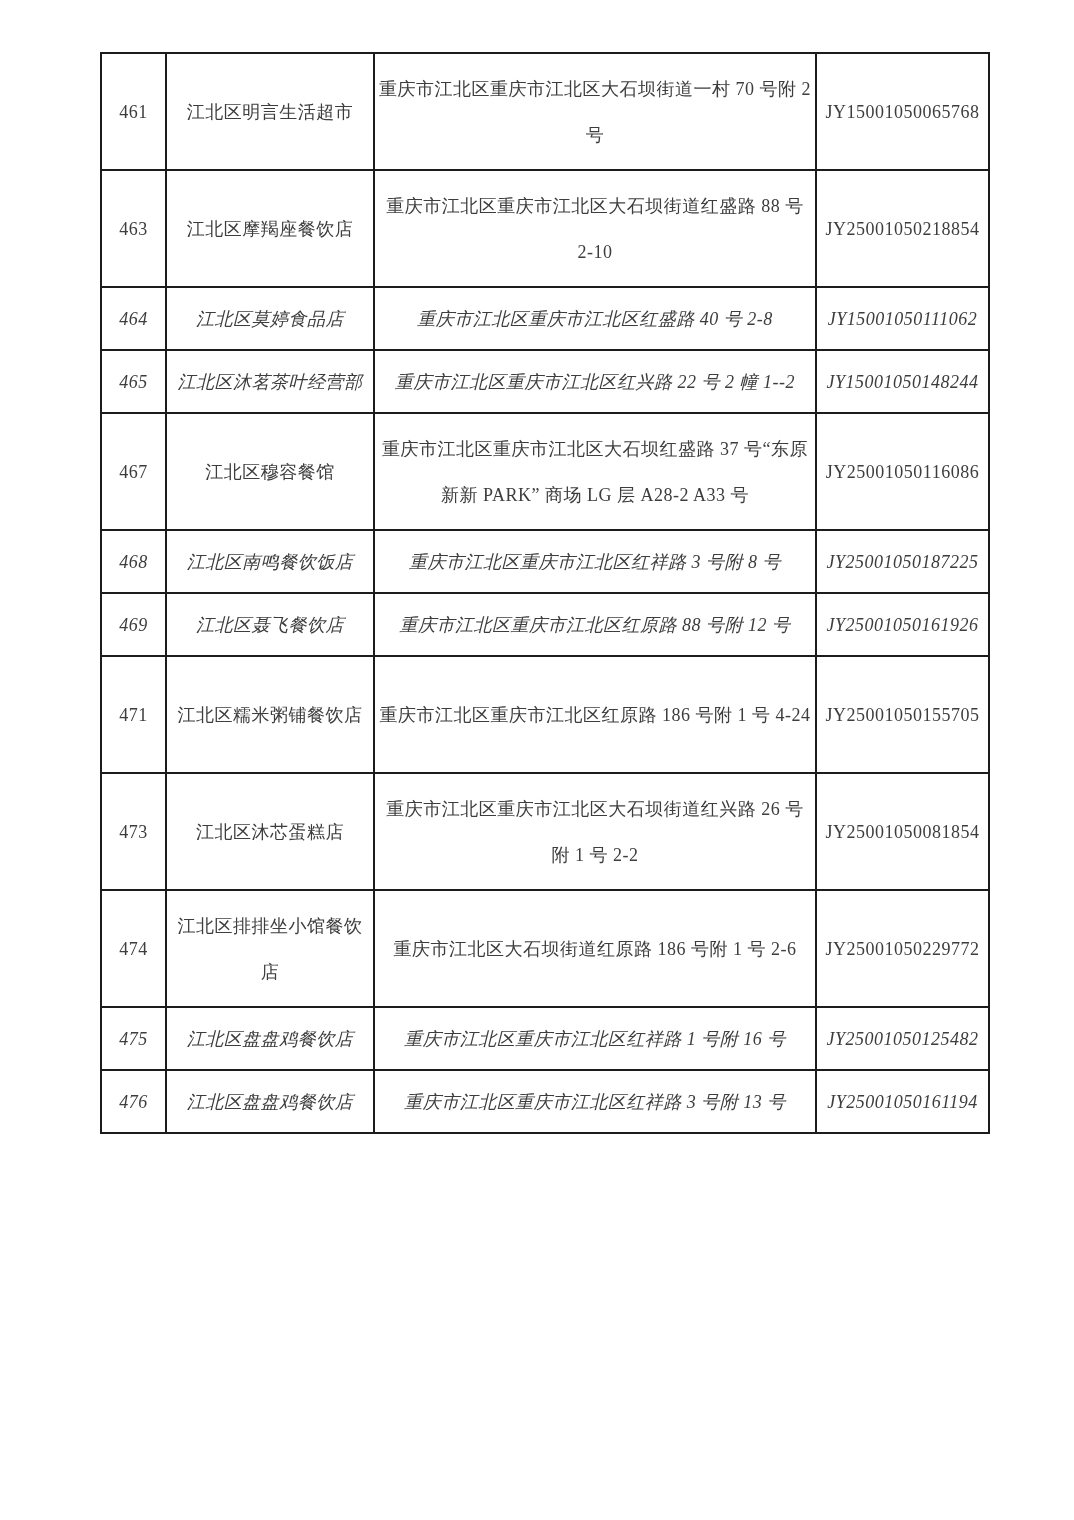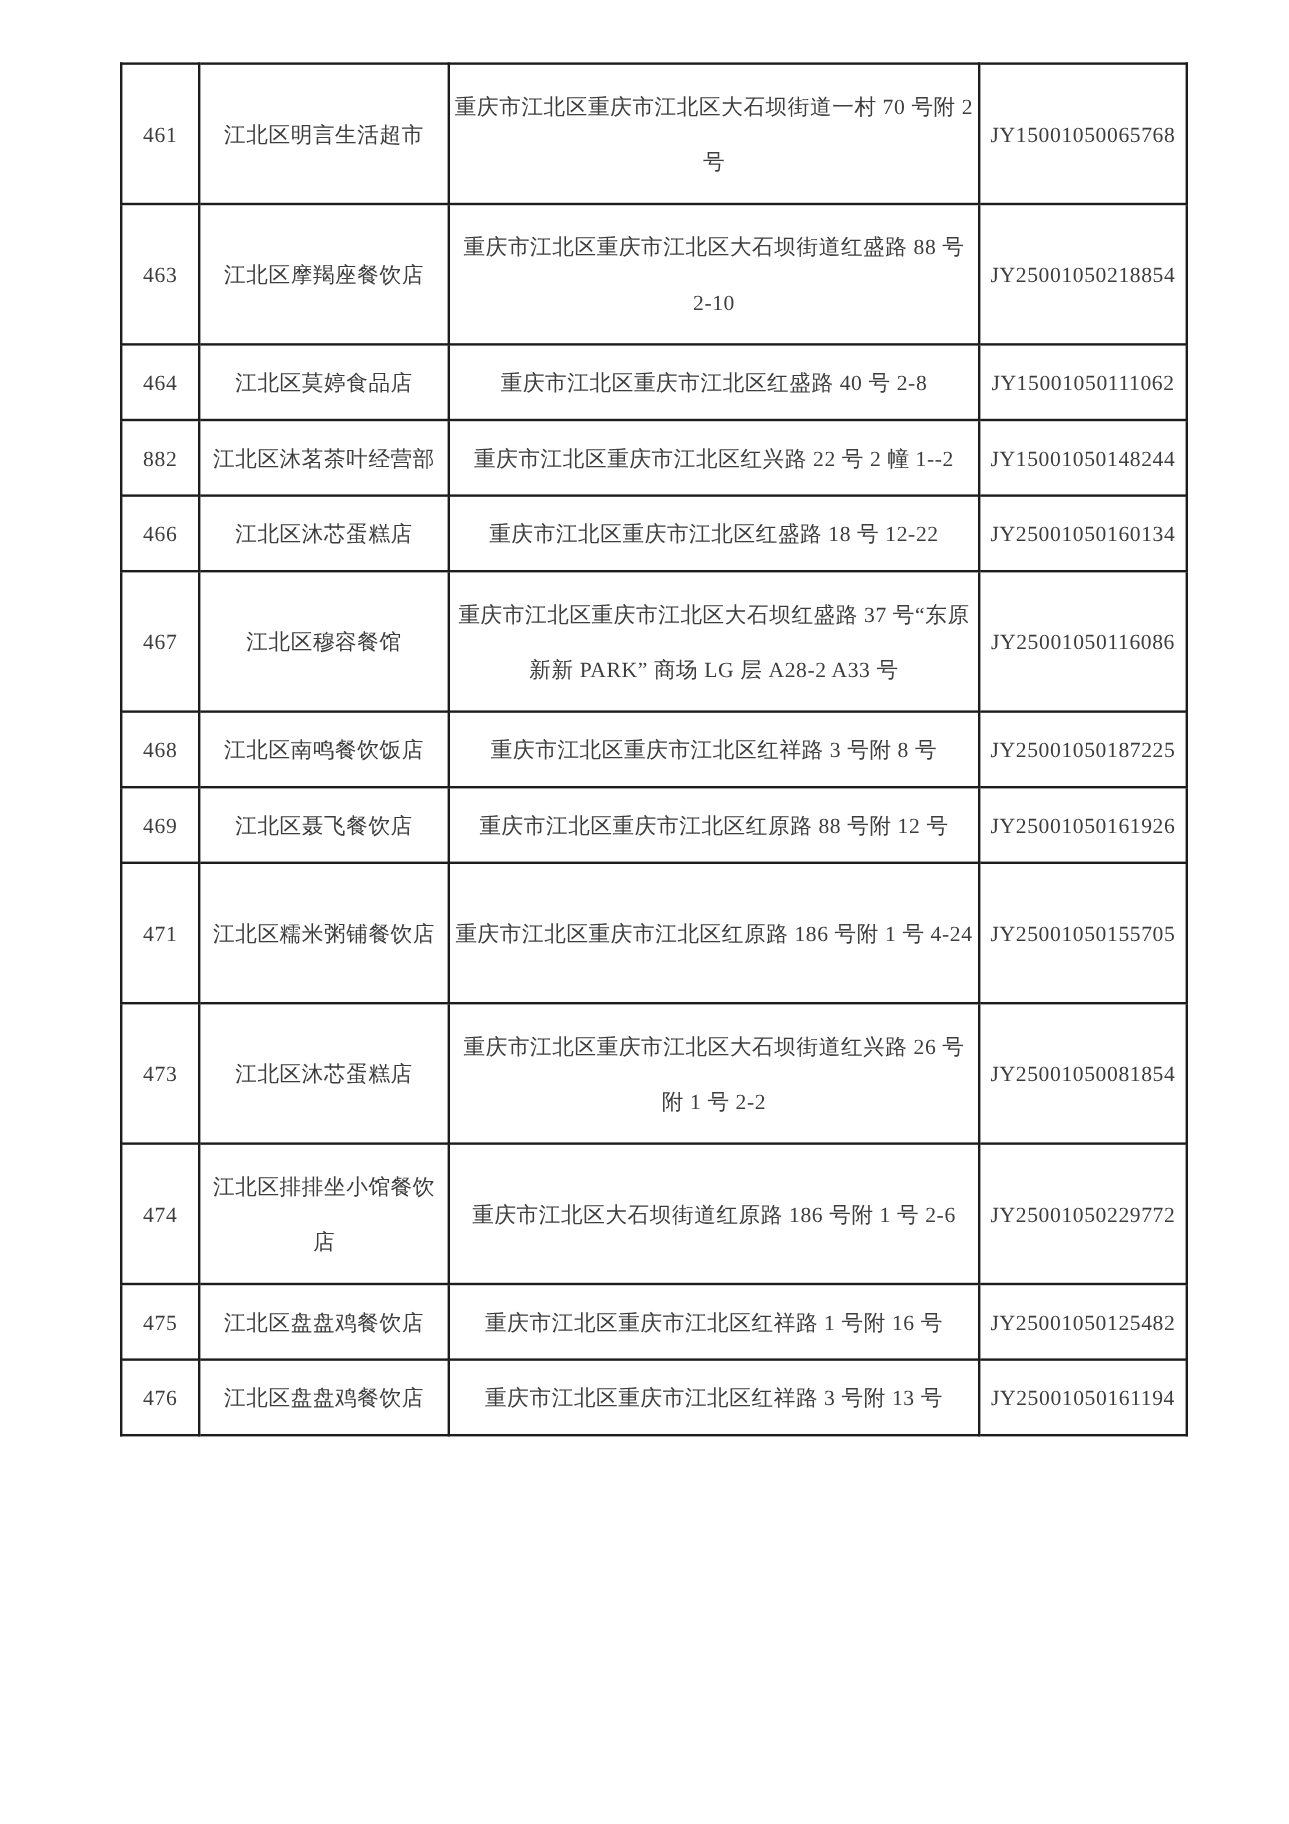--- a/index.html
+++ b/index.html
@@ -34,21 +34,21 @@
     vertical-align: middle;
     font-size: 18px;
     color: #3d3d3d;
     line-height: 46px;
     letter-spacing: 0.5px;
     padding: 0 3px;
     overflow: hidden;
     word-break: break-word;
   }
   tr.row-tall  { height: 117px; }
-  tr.row-short { height: 63px;  }
+  tr.row-short { height: 63px; font-style: italic;  }
   td.cell-license { font-size: 17px; letter-spacing: 0; }
   col.c-num  { width: 65px;  }
   col.c-name { width: 208px; }
   col.c-addr { width: 442px; }
   col.c-lic  { width: 173px; }
 </style>
 </head>
 <body>
 
 <div class="page">
@@ -72,30 +72,24 @@
           <td class="cell-addr">重庆市江北区重庆市江北区大石坝街道红盛路 88 号 2-10</td>
           <td class="cell-license">JY25001050218854</td>
         </tr>
         <tr class="row-short">
           <td class="cell-num">464</td>
           <td class="cell-name">江北区莫婷食品店</td>
           <td class="cell-addr">重庆市江北区重庆市江北区红盛路 40 号 2-8</td>
           <td class="cell-license">JY15001050111062</td>
         </tr>
         <tr class="row-short">
-          <td class="cell-num">882</td>
+          <td class="cell-num">465</td>
           <td class="cell-name">江北区沐茗茶叶经营部</td>
           <td class="cell-addr">重庆市江北区重庆市江北区红兴路 22 号 2 幢 1--2</td>
           <td class="cell-license">JY15001050148244</td>
-        </tr>
-        <tr class="row-short">
-          <td class="cell-num">466</td>
-          <td class="cell-name">江北区沐芯蛋糕店</td>
-          <td class="cell-addr">重庆市江北区重庆市江北区红盛路 18 号 12-22</td>
-          <td class="cell-license">JY25001050160134</td>
         </tr>
         <tr class="row-tall">
           <td class="cell-num">467</td>
           <td class="cell-name">江北区穆容餐馆</td>
           <td class="cell-addr">重庆市江北区重庆市江北区大石坝红盛路 37 号“东原新新 PARK” 商场 LG 层 A28-2 A33 号</td>
           <td class="cell-license">JY25001050116086</td>
         </tr>
         <tr class="row-short">
           <td class="cell-num">468</td>
           <td class="cell-name">江北区南鸣餐饮饭店</td>

